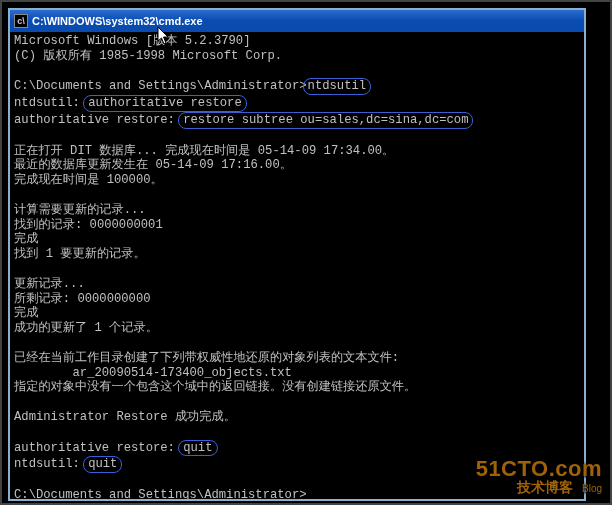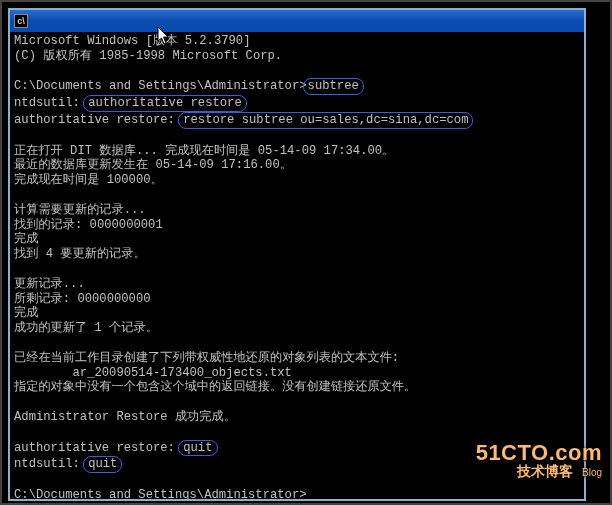--- a/index.html
+++ b/index.html
@@ -78,57 +78,58 @@
     margin: 0 -4px;
   }
   .container {
     position: absolute;
     inset: 0;
     border: 2px solid #444;
   }
   .watermark {
     position: absolute;
     right: 8px;
-    bottom: 24px;
-    color: #fdba74;
+    bottom: 8px;
+    color: #a16207;
     font-family: "Arial Black", Arial, sans-serif;
     text-align: right;
     text-shadow: 0 0 4px #000, 1px 1px 2px #000;
     line-height: 1.05;
     pointer-events: none;
   }
   .watermark .l1 { font-size: 22px; font-weight: 900; letter-spacing: .5px;}
   .watermark .l2 { font-size: 14px; font-weight: bold; }
   .watermark .l2 .sub { font-size: 10px; font-weight: normal; margin-left: 9px;}
 </style>
 </head>
 <body>
 
 <div class="container">
 
   <div class="window">
     <div class="titlebar">
       <span class="app-icon">c\</span>
+      <span class="title-text">C:\WINDOWS\system32\cmd.exe</span>
     </div>
 
     <div class="console"><span>Microsoft Windows [版本 5.2.3790]</span>
 <span>(C) 版权所有 1985-1998 Microsoft Corp.</span>
 
-<span>C:\Documents and Settings\Administrator&gt;</span><span class="hlbox">subtree</span>
+<span>C:\Documents and Settings\Administrator&gt;</span><span class="hlbox">ntdsutil</span>
 <span>ntdsutil:</span> <span class="hlbox">authoritative restore</span>
 <span>authoritative restore:</span> <span class="hlbox">restore subtree ou=sales,dc=sina,dc=com</span>
 
 <span>正在打开 DIT 数据库... 完成现在时间是 05-14-09 17:34.00。</span>
 <span>最近的数据库更新发生在 05-14-09 17:16.00。</span>
 <span>完成现在时间是 100000。</span>
 
 <span>计算需要更新的记录...</span>
 <span>找到的记录: 0000000001</span>
 <span>完成</span>
-<span>找到 4 要更新的记录。</span>
+<span>找到 1 要更新的记录。</span>
 
 <span>更新记录...</span>
 <span>所剩记录: 0000000000</span>
 <span>完成</span>
 <span>成功的更新了 1 个记录。</span>
 
 <span>已经在当前工作目录创建了下列带权威性地还原的对象列表的文本文件:</span>
 <span>        ar_20090514-173400_objects.txt</span>
 <span>指定的对象中没有一个包含这个域中的返回链接。没有创建链接还原文件。</span>
 

